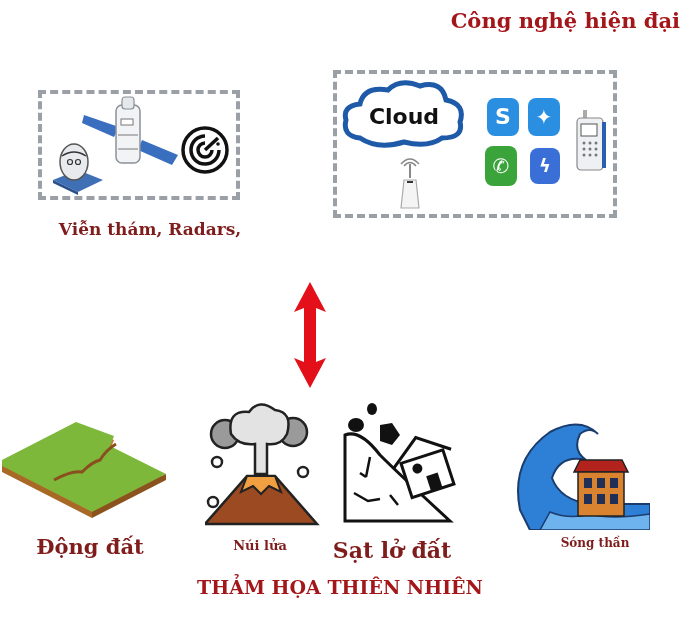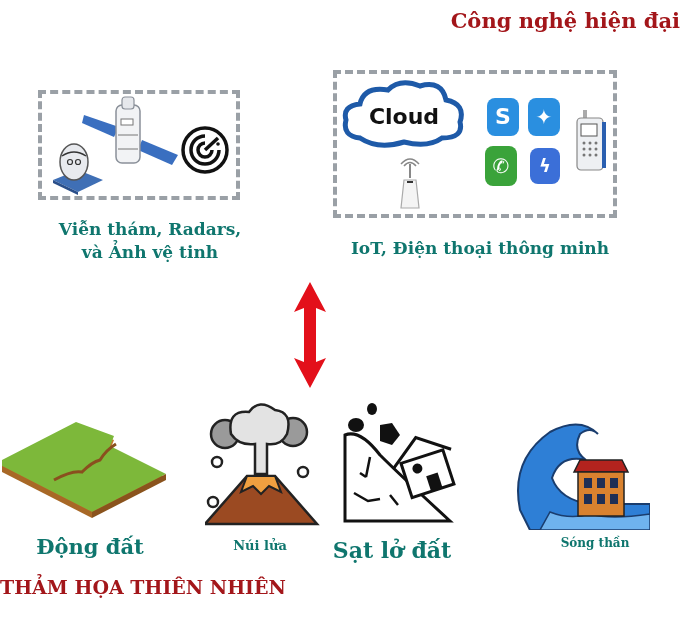--- a/index.html
+++ b/index.html
@@ -1,19 +1,19 @@
 <!DOCTYPE html>
 <html><head>
 <meta charset="utf-8">
 <style>
   html, body { margin:0; padding:0; background:#ffffff; }
   body { width:680px; height:617px; position:relative; overflow:hidden; font-family:"DejaVu Serif","Liberation Serif",serif; }
   .abs { position:absolute; }
   .title-red { color:#a3161a; font-weight:bold; font-family:"DejaVu Serif","Liberation Serif",serif; }
-  .label { color:#0f766e; font-weight:bold; font-family:"DejaVu Serif","Liberation Serif",serif; text-align:center; line-height:1.35; }
+  .label { color:#7f1d1d; font-weight:bold; font-family:"DejaVu Serif","Liberation Serif",serif; text-align:center; line-height:1.35; }
   .dash-box { border:4px dashed #9aa0a6; box-sizing:border-box; }
 </style>
 </head>
 <body>
 
 <div class="abs title-red" style="left:0; width:680px; top:8px; text-align:right; font-size:21px;">Công nghệ hiện đại</div>
 
 <div class="abs dash-box" style="left:38px; top:90px; width:202px; height:110px;"></div>
 
 <svg class="abs" style="left:48px; top:140px;" width="60" height="55" viewBox="0 0 60 55">
@@ -38,21 +38,20 @@
 <svg class="abs" style="left:180px; top:125px;" width="50" height="50" viewBox="0 0 50 50">
   <circle cx="25" cy="25" r="22" fill="none" stroke="#111" stroke-width="3.5"></circle>
   <path d="M25 11 A14 14 0 1 0 39 25" fill="none" stroke="#111" stroke-width="3.5"></path>
   <path d="M25 18 A7 7 0 1 0 32 25" fill="none" stroke="#111" stroke-width="3.5"></path>
   <line x1="25" y1="25" x2="38" y2="13" stroke="#111" stroke-width="3.5"></line>
   <circle cx="38" cy="19" r="1.8" fill="#111"></circle>
 </svg>
 
 <div class="abs label" style="left:20px; width:260px; top:218px; font-size:17px;">
   <div>Viễn thám, Radars,</div>
-  <div>và Ảnh vệ tinh</div>
 </div>
 
 <div class="abs dash-box" style="left:333px; top:70px; width:284px; height:148px;"></div>
 
 <svg class="abs" style="left:338px; top:78px;" width="132" height="72" viewBox="0 0 132 72">
   <path d="M22 60 Q4 58 8 42 Q4 28 22 26 Q26 8 50 12 Q62 0 82 8 Q104 2 108 22 Q128 26 122 44 Q126 60 104 60 Q90 70 66 64 Q40 72 22 60 Z" fill="#ffffff" stroke="#1e5aa8" stroke-width="5"></path>
   <text x="66" y="46" text-anchor="middle" font-family="DejaVu Sans, sans-serif" font-weight="bold" font-size="22" fill="#111">Cloud</text>
 </svg>
 
 <svg class="abs" style="left:395px; top:150px;" width="30" height="62" viewBox="0 0 30 62">
@@ -80,21 +79,20 @@
       <circle cx="15" cy="39" r="1.5"></circle>
       <circle cx="21" cy="39" r="1.5"></circle>
     <circle cx="9" cy="45" r="1.5"></circle>
       <circle cx="15" cy="45" r="1.5"></circle>
       <circle cx="21" cy="45" r="1.5"></circle>
   </g>
   <rect x="27" y="12" width="4" height="46" fill="#2a5fb0"></rect>
 </svg>
 
 <div class="abs label" style="left:320px; width:320px; top:237px; font-size:17px;">
-  <div>IoT, Điện thoại thông minh</div>
 </div>
 
 <svg class="abs" style="left:290px; top:282px;" width="40" height="106" viewBox="0 0 40 106">
   <polygon points="20,0 36,30 26,26 26,80 36,76 20,106 4,76 14,80 14,26 4,30" fill="#e3101a"></polygon>
 </svg>
 
 <svg class="abs" style="left:2px; top:420px;" width="166" height="100" viewBox="0 0 166 100">
   <polygon points="0,44 74,6 112,20 108,30 124,38 164,58 90,96 0,50" fill="#c27a2e"></polygon>
   <polygon points="0,40 74,2 112,16 108,26 124,34 164,54 90,92 0,46" fill="#7db83a"></polygon>
   <polygon points="0,46 90,92 90,98 0,52" fill="#a86826"></polygon>
@@ -139,13 +137,13 @@
     <rect x="74" y="58" width="8" height="10"></rect>
       <rect x="87" y="58" width="8" height="10"></rect>
       <rect x="100" y="58" width="8" height="10"></rect>
     <rect x="74" y="74" width="8" height="10"></rect>
       <rect x="87" y="74" width="8" height="10"></rect>
       <rect x="100" y="74" width="8" height="10"></rect>
   </g>
 </svg>
 <div class="abs label" style="left:515px; width:160px; top:535px; font-size:12px;">Sóng thần</div>
 
-<div class="abs title-red" style="left:0; width:680px; top:576px; font-size:19px;">THẢM HỌA THIÊN NHIÊN</div>
+<div class="abs title-red" style="left:0; width:680px; top:576px; text-align:center; font-size:19px;">THẢM HỌA THIÊN NHIÊN</div>
 
 </body></html>

